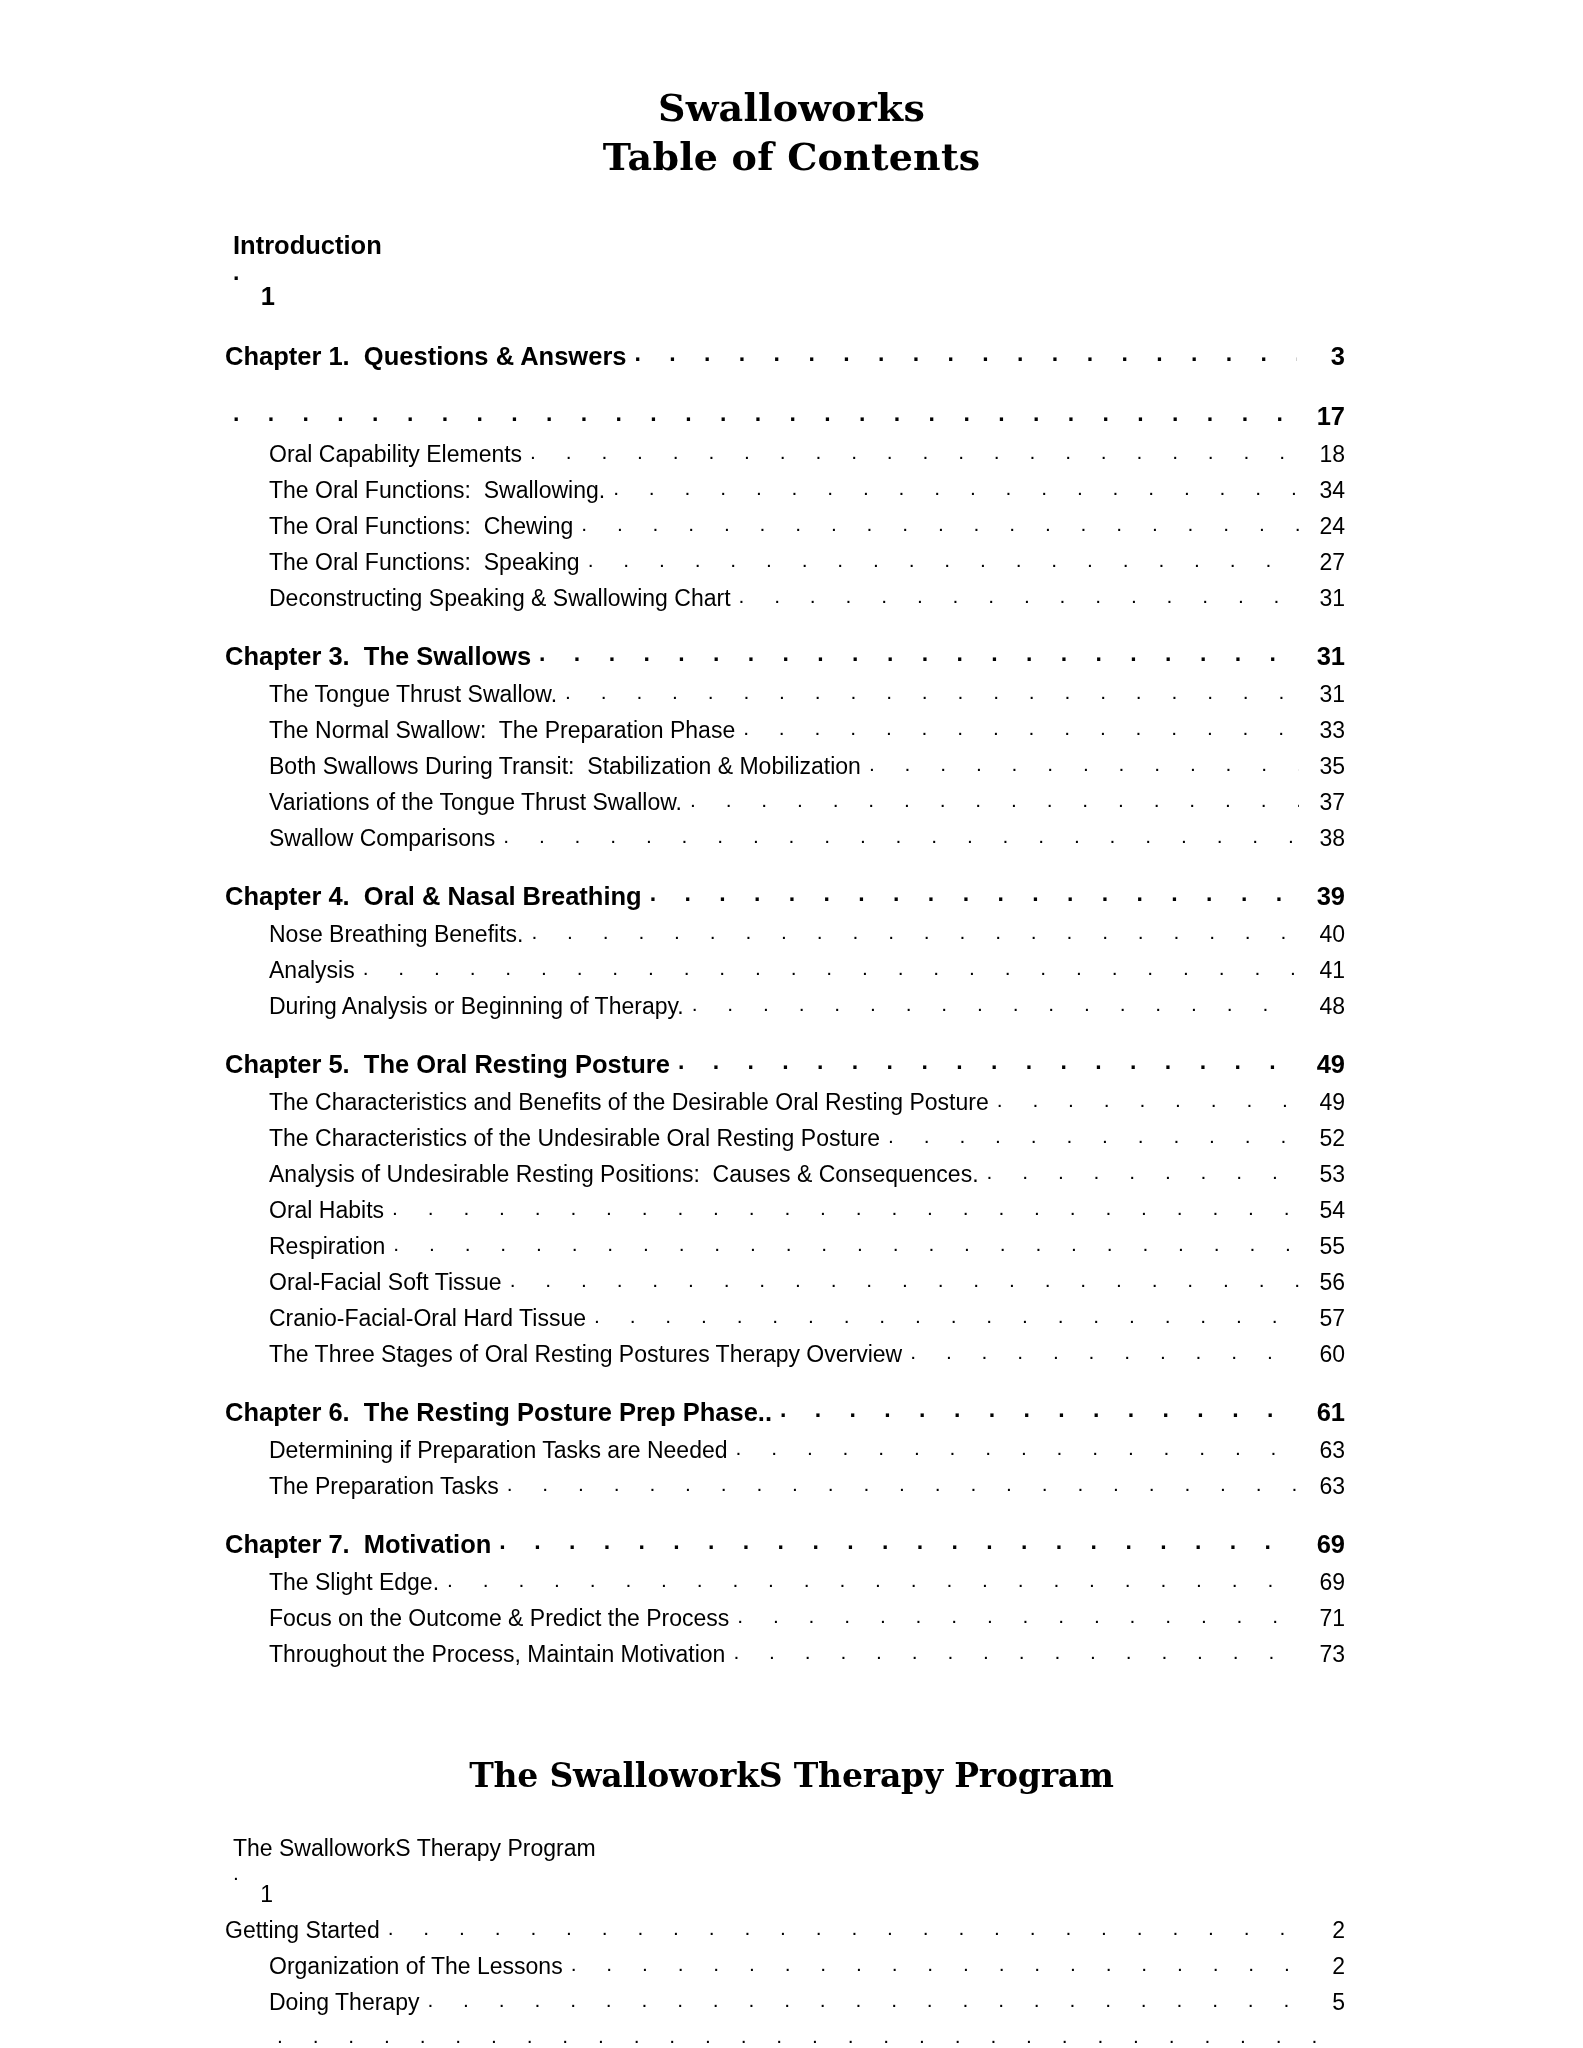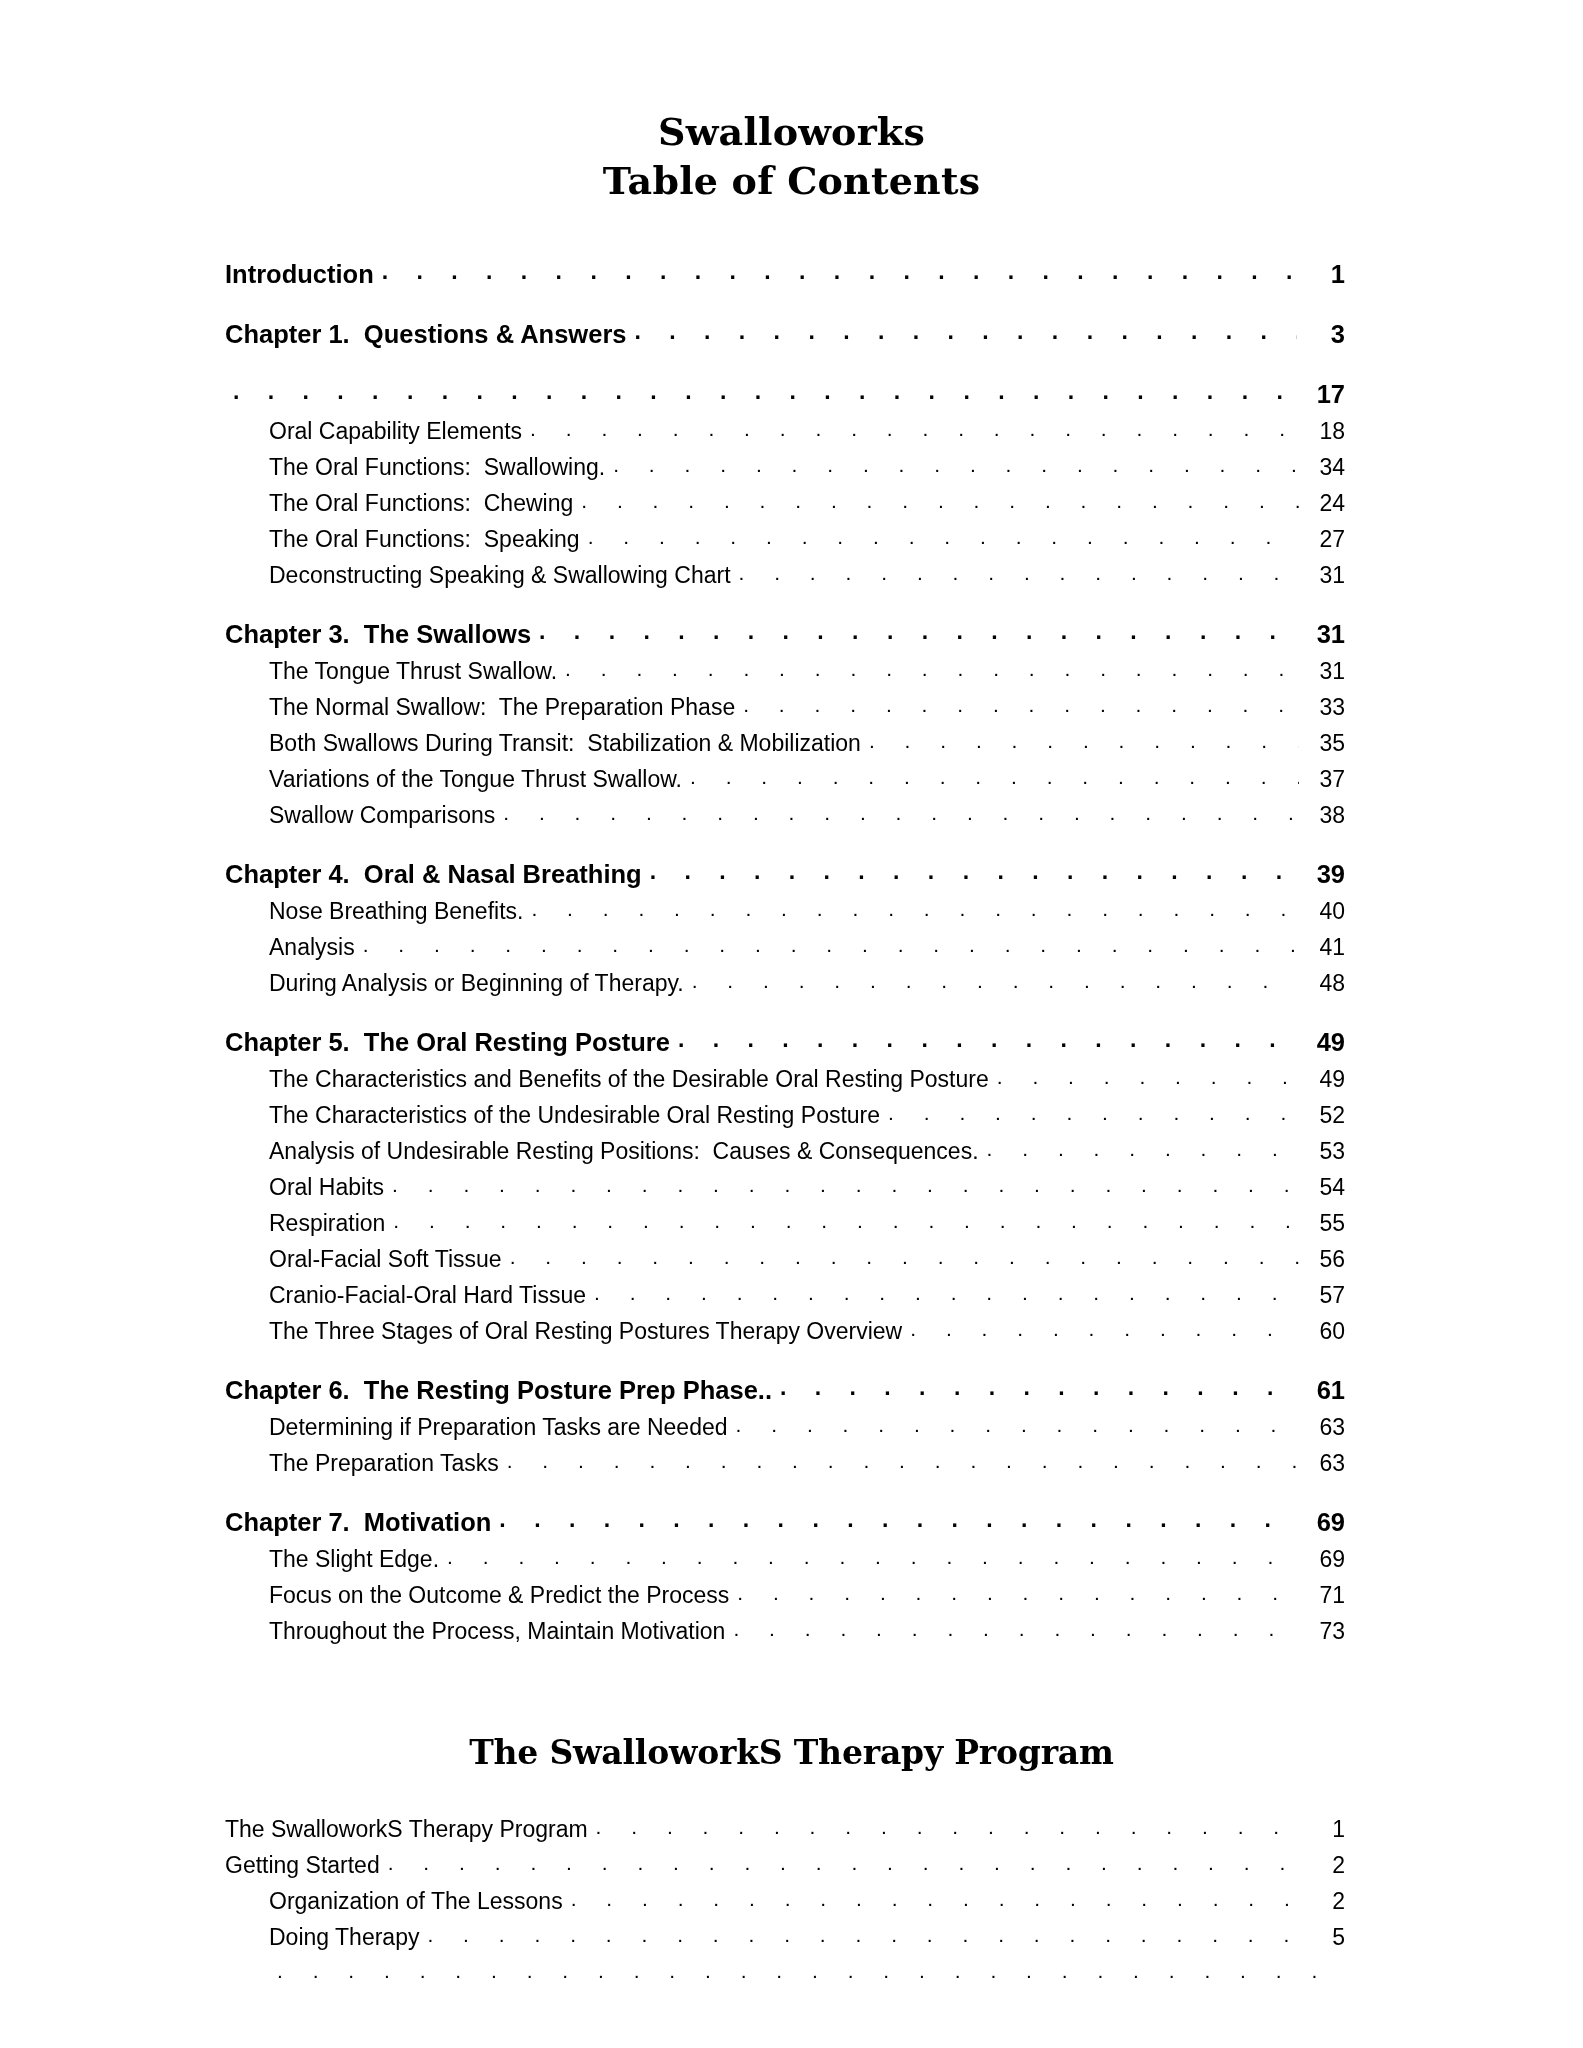--- a/index.html
+++ b/index.html
@@ -29,21 +29,21 @@
     text-align: center;
     font-family: "DejaVu Serif", serif;
     font-weight: bold;
     font-size: 38px;
     letter-spacing: 0.2px;
     line-height: 1.28;
     margin: 0;
     padding: 0;
   }
   .title-block {
-    padding-top: 108px;
+    padding-top: 84px;
   }
   .title-line-2 {
     font-size: 38px;
   }
 
   .section-title {
     text-align: center;
     font-family: "DejaVu Serif", serif;
     font-weight: bold;
     font-size: 33px;
@@ -119,21 +119,21 @@
   .lvl-plain {
     font-weight: normal;
     font-size: 23px;
     line-height: 1.0;
     padding-left: 0;
   }
   .lvl-plain .toc-page { width: 40px; }
   .lvl-plain .leader::after { letter-spacing: 12px; font-size: 21px; }
   .row-gap-chapter { margin-top: 30px; }
   .row-gap-sub { margin-top: 9px; justify-content: center; }
-  .row-gap-first { margin-top: 0; }
+  .row-gap-first { margin-top: 0; flex-direction: column; }
 
   .toc-main { margin-top: 52px; }
 
   .program-block { margin-top: 90px; }
   .program-list  { margin-top: 42px; }
 </style>
 </head>
 <body>
 
 <div class="page">

